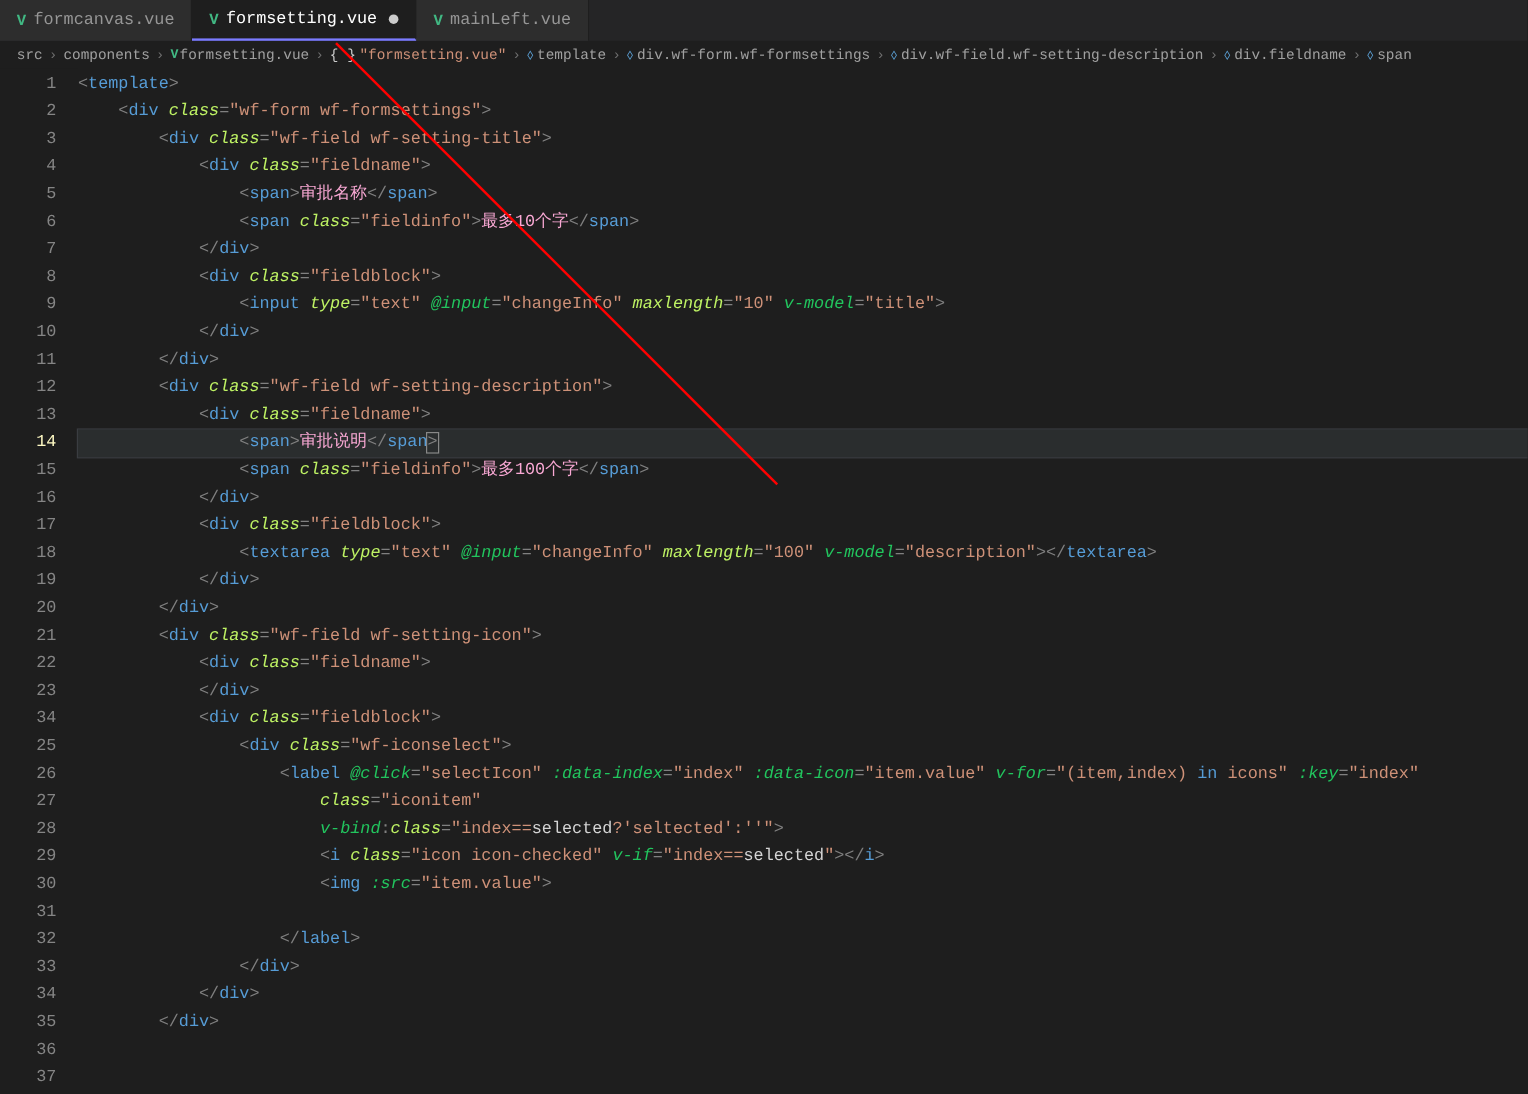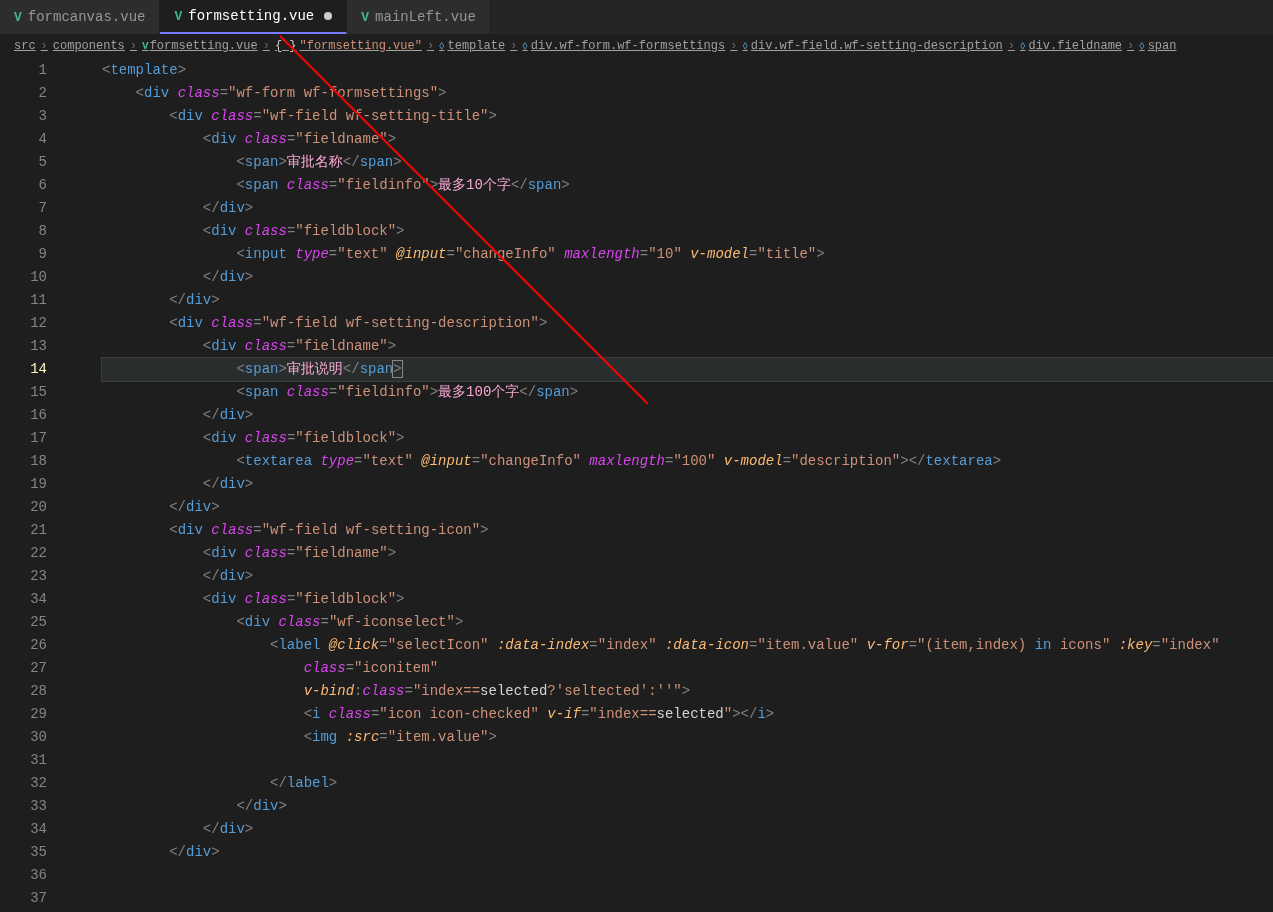--- a/index.html
+++ b/index.html
@@ -52,21 +52,20 @@
     }
     .breadcrumb {
       display: flex;
       align-items: center;
       padding: 4px 14px;
       background: #1e1e1e;
       color: #a0a0a0;
       font-size: 12px;
       gap: 1px;
       height: 22px;
-      text-decoration: underline;
     }
     .bc-sep {
       color: #6e6e6e;
       margin: 0 4px;
     }
     .bc-icon {
       color: #c586c0;
       margin-right: 2px;
     }
     .bc-icon.bracket {
@@ -88,37 +87,36 @@
       color: #858585;
       line-height: 23px;
       font-size: 14px;
       padding-top: 2px;
     }
     .code {
       flex: 1;
       line-height: 23px;
       padding-top: 2px;
       position: relative;
-      margin-left: 37px;
     }
     .line {
       white-space: pre;
       height: 23px;
     }
     .line.highlighted {
       background: #2a2d2e;
       outline: 1px solid #3a3d41;
     }
     .t-punct { color: #808080; }
     .t-tag { color: #569cd6; }
-    .t-attr-i { color: #d946ef; font-style: italic; }
+    .t-attr-i { color: #bef264; font-style: italic; }
     .t-string { color: #ce9178; }
     .t-text { color: #f9a8d4; }
     .t-keyword { color: #c586c0; }
-    .t-directive { color: #fdba74; font-style: italic; }
+    .t-directive { color: #22c55e; font-style: italic; }
     .red-line {
       position: absolute;
       top: 35px;
       left: 280px;
       width: 520px;
       height: 2px;
       background: red;
       transform-origin: left center;
       transform: rotate(45deg);
       z-index: 100;

